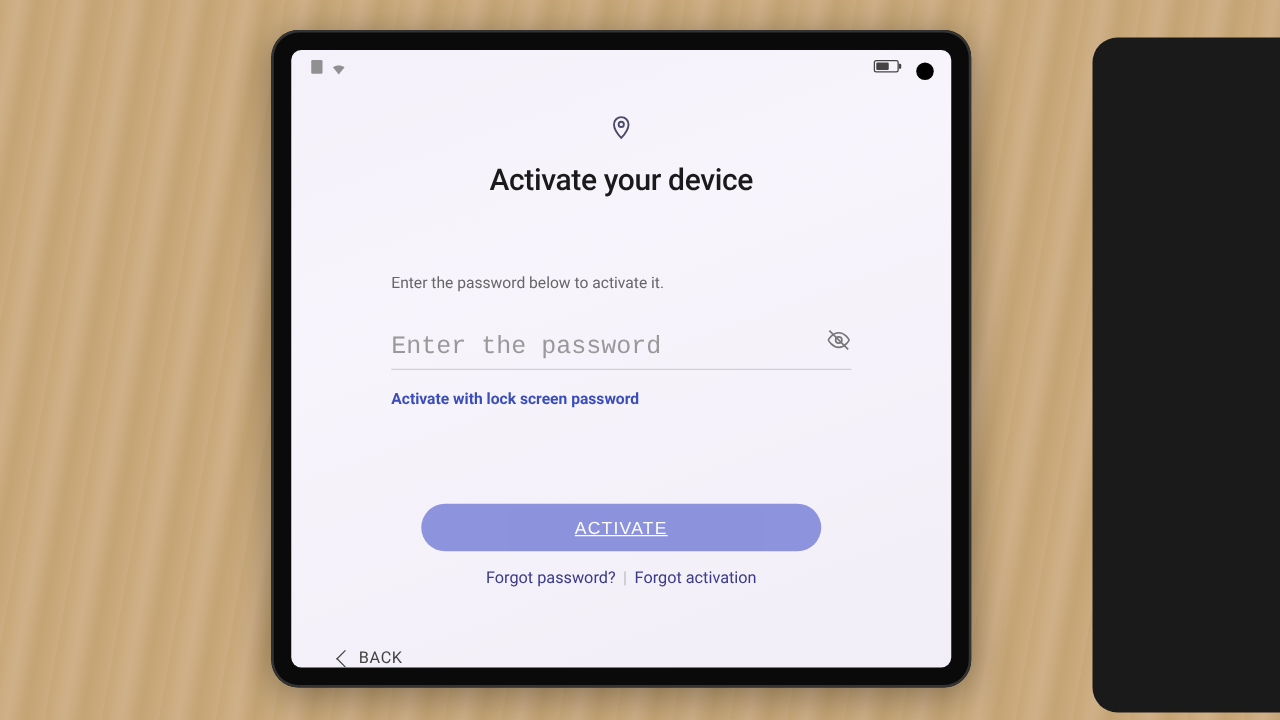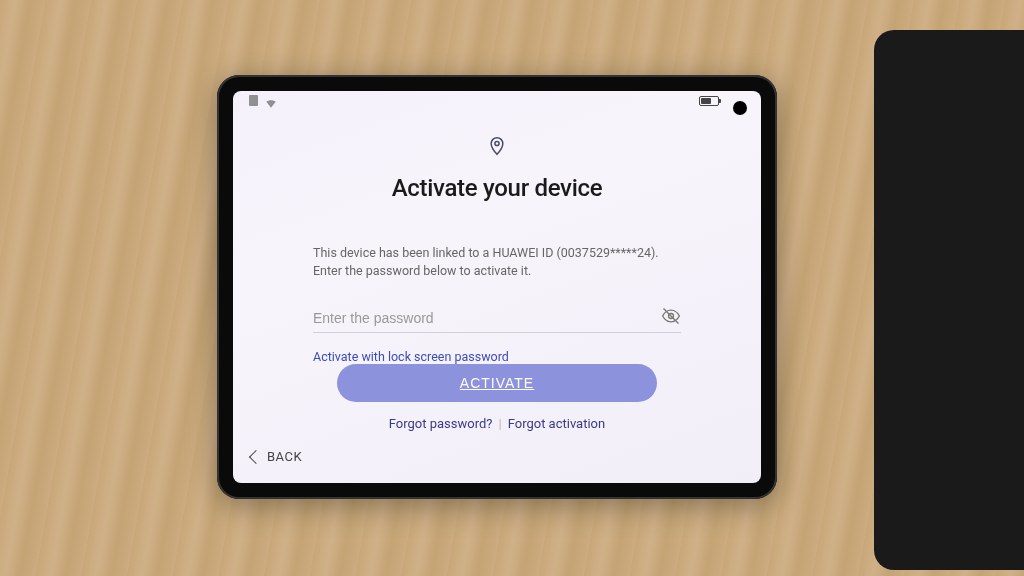--- a/index.html
+++ b/index.html
@@ -37,21 +37,21 @@
       height: 540px;
       background: #1a1a1a;
       border-radius: 20px;
       z-index: 1;
     }
 
     
     .device {
       position: relative;
       width: 560px;
-      height: 424px;
+      height: 526px;
       background: #0a0a0a;
       border-radius: 22px;
       padding: 16px;
       box-shadow: 0 6px 30px rgba(0,0,0,0.35), inset 0 0 0 2px #333;
       z-index: 2;
       margin-left: -30px;
       margin-top: -2px;
     }
 
     .screen {
@@ -156,43 +156,45 @@
       width: 100%;
       position: relative;
       margin-bottom: 6px;
     }
     .password-input {
       width: 100%;
       border: none;
       border-bottom: 1px solid #d0d0d8;
       background: transparent;
       padding: 6px 30px 6px 0;
-      font-size: 14px;
+      font-size: 20px;
       color: #222;
       outline: none;
+      font-family: Liberation Mono, monospace;
     }
     .password-input::placeholder {
       color: #999;
     }
     .eye-icon {
       position: absolute;
       right: 0;
       top: 2px;
       width: 20px;
       height: 20px;
       color: #777;
       cursor: pointer;
     }
 
     .alt-activate-link {
       width: 100%;
       font-size: 12.5px;
       color: #3a4db8;
       margin-top: 10px;
       cursor: pointer;
+      font-weight: bold;
     }
 
     .spacer { flex: 1; }
 
     .activate-button {
       width: 320px;
       height: 38px;
       background: #7b82d8;
       color: #fff;
       border: none;
@@ -215,22 +217,22 @@
     }
     .link-row .divider-pipe {
       color: #bbb;
     }
     .link-row a { cursor: pointer; }
 
     
     .bottom-bar {
       height: 46px;
       display: flex;
-      align-items: flex-start;
-      padding: 0 18px;
+      align-items: flex-end;
+      padding: 0 38px;
     }
     .back-button {
       display: flex;
       align-items: center;
       gap: 6px;
       font-size: 13px;
       color: #444;
       cursor: pointer;
       letter-spacing: 0.5px;
     }
@@ -286,21 +288,21 @@
       <div class="location-icon-wrap">
         <svg class="location-icon" viewBox="0 0 24 24" fill="none" stroke="currentColor" stroke-width="1.8">
           <path d="M12 22s7-7.5 7-13a7 7 0 1 0-14 0c0 5.5 7 13 7 13z"></path>
           <circle cx="12" cy="9" r="2.5"></circle>
         </svg>
       </div>
 
       <h1 class="page-title">Activate your device</h1>
 
       <div class="instruction">
-        <span>This device has been linked to a HUAWEI ID (0037529*****24).</span><br>
+        <br>
         <span>Enter the password below to activate it.</span>
       </div>
 
       <div class="password-row">
         <input type="password" class="password-input" placeholder="Enter the password" style="">
         <span class="eye-icon">
           <svg viewBox="0 0 24 24" fill="none" stroke="currentColor" stroke-width="1.6">
             <path d="M2 12s3.5-7 10-7 10 7 10 7-3.5 7-10 7S2 12 2 12z"></path>
             <circle cx="12" cy="12" r="3"></circle>
             <line x1="3" y1="3" x2="21" y2="21"></line>

